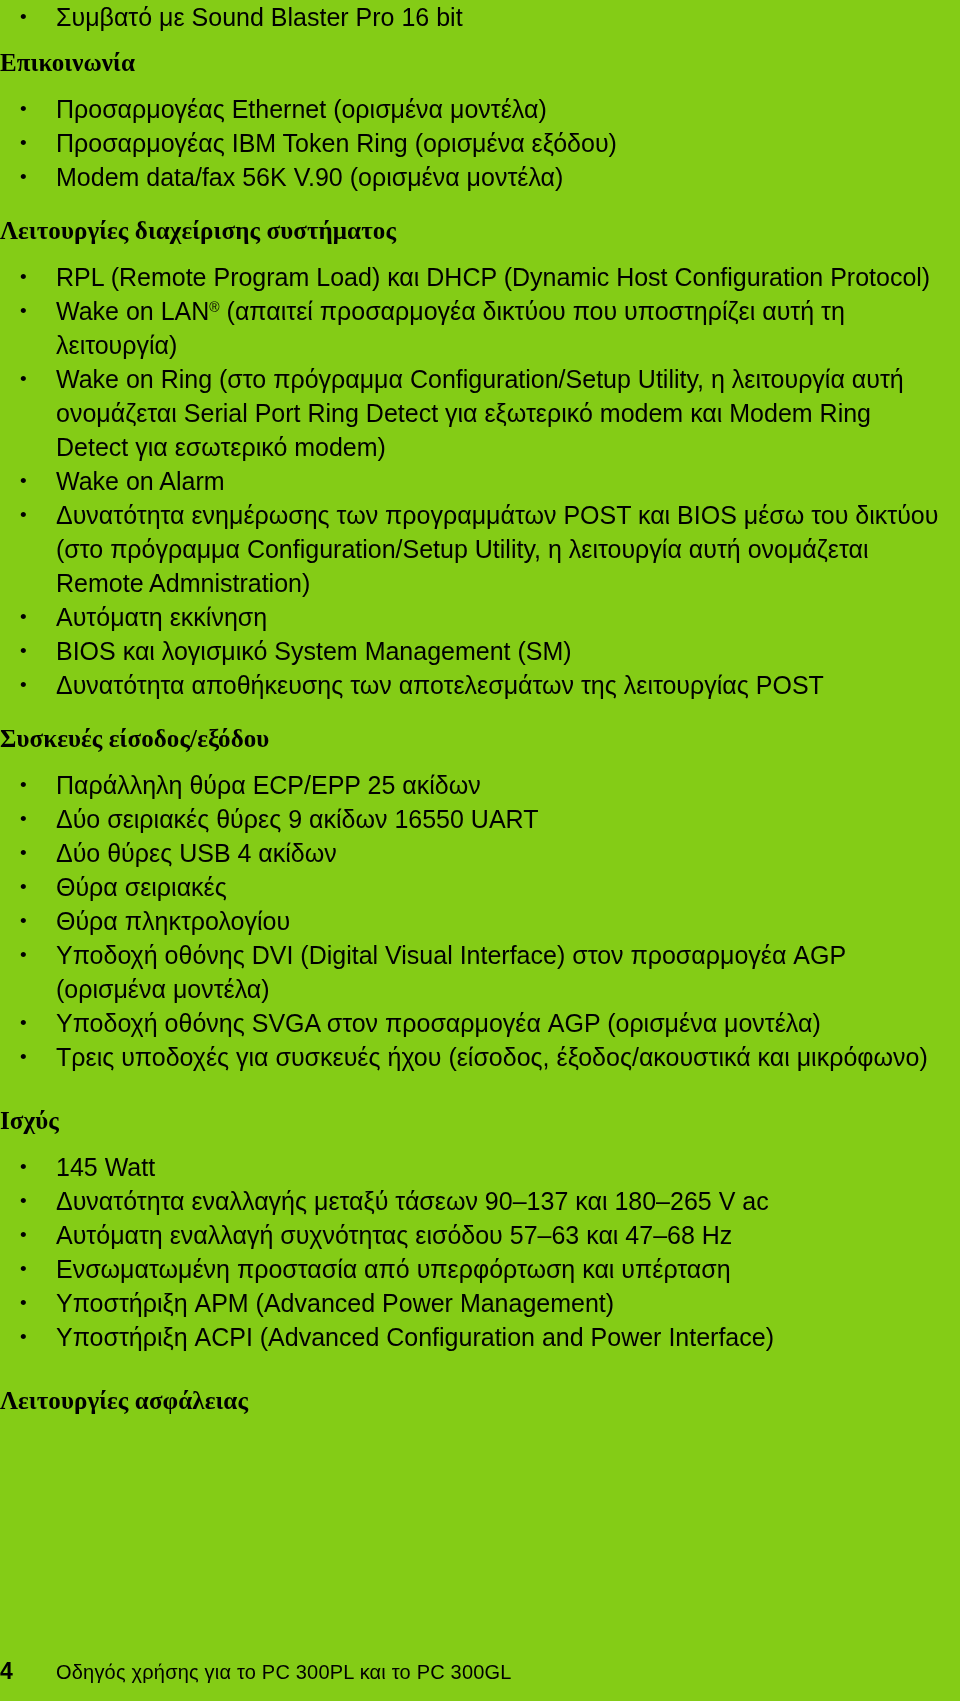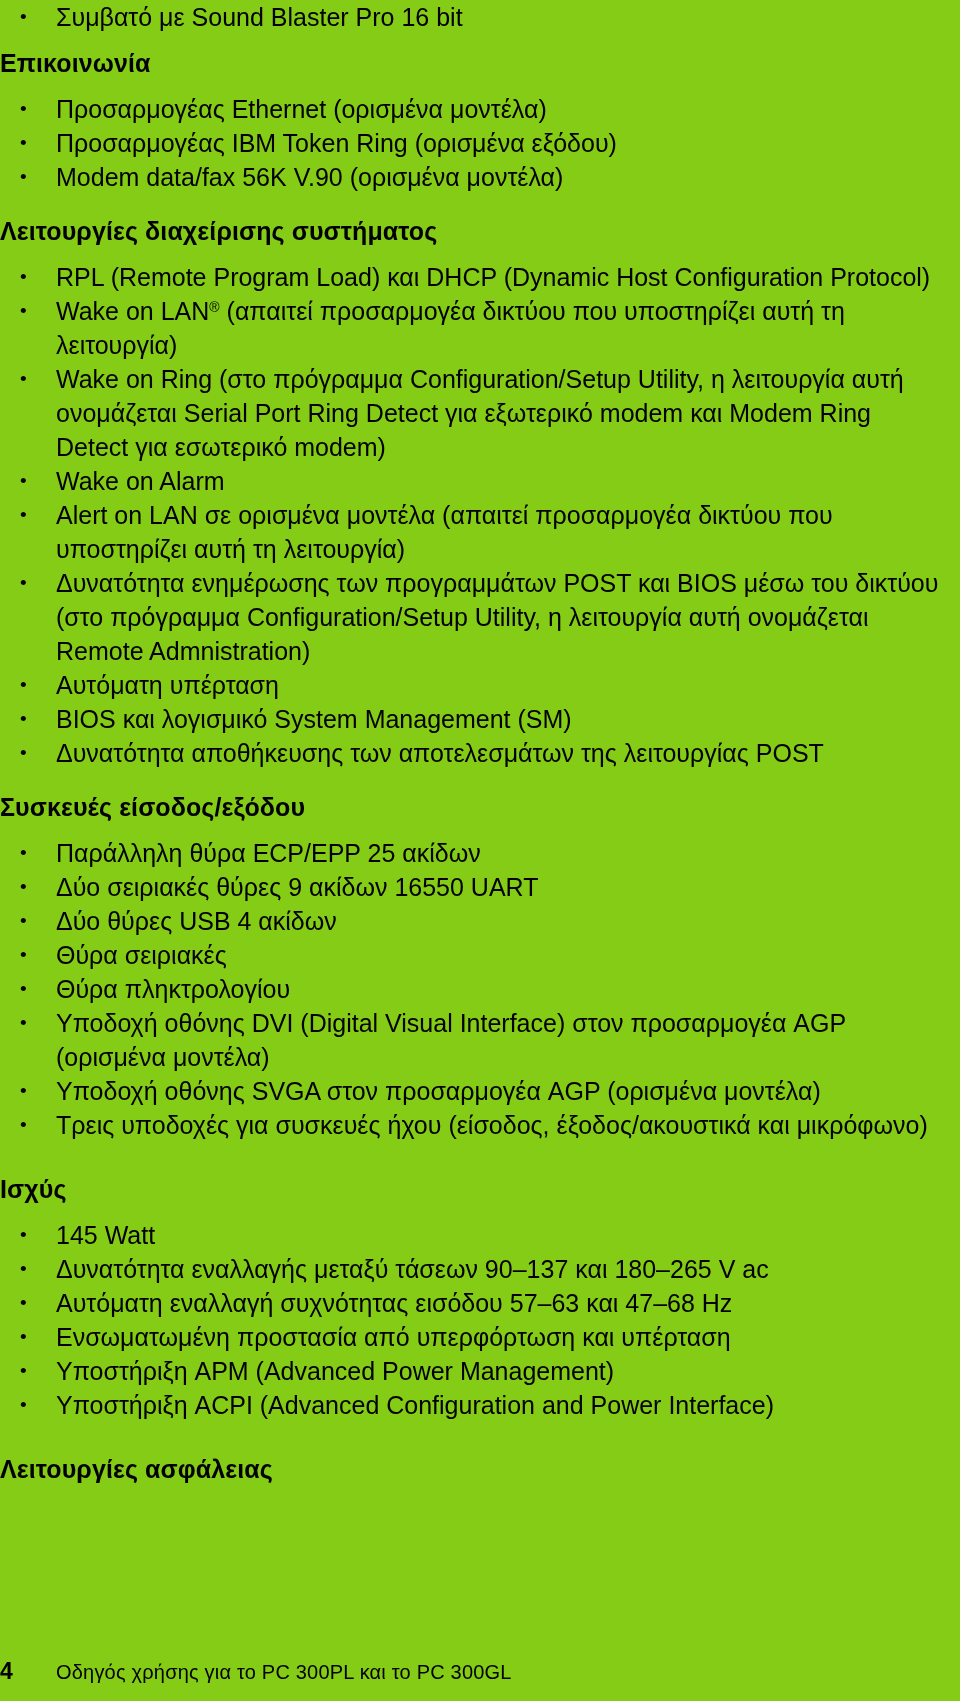--- a/index.html
+++ b/index.html
@@ -25,20 +25,21 @@
     width: 945px;
   }
   
   .heading {
     font-size: 25px;
     font-weight: bold;
     line-height: 34px;
     margin: 0;
     padding: 0;
     letter-spacing: 0.1px;
+    font-family: Liberation Serif, serif;
   }
 
   
   ul.blist {
     list-style: none;
     margin: 0;
     padding: 0;
   }
   ul.blist > li {
     position: relative;
@@ -107,23 +108,22 @@
 
     <div class="spacer-md"></div>
 
     <h2 class="heading">Λειτουργίες διαχείρισης συστήματος</h2>
     <div class="spacer-sm"></div>
     <ul class="blist">
       <li>RPL (Remote Program Load) και DHCP (Dynamic Host Configuration Protocol)</li>
       <li><span>Wake on LAN<span class="reg">®</span> (απαιτεί προσαρμογέα δικτύου που υποστηρίζει αυτή τη λειτουργία)</span></li>
       <li>Wake on Ring (στο πρόγραμμα Configuration/Setup Utility, η λειτουργία αυτή ονομάζεται Serial Port Ring Detect για εξωτερικό modem και Modem Ring Detect για εσωτερικό modem)</li>
       <li>Wake on Alarm</li>
-      <li>Alert on LAN σε ορισμένα μοντέλα (απαιτεί προσαρμογέα δικτύου που υποστηρίζει αυτή τη λειτουργία)</li>
       <li>Δυνατότητα ενημέρωσης των προγραμμάτων POST και BIOS μέσω του δικτύου (στο πρόγραμμα Configuration/Setup Utility, η λειτουργία αυτή ονομάζεται Remote Admnistration)</li>
-      <li>Αυτόματη υπέρταση</li>
+      <li>Αυτόματη εκκίνηση</li>
       <li>BIOS και λογισμικό System Management (SM)</li>
       <li>Δυνατότητα αποθήκευσης των αποτελεσμάτων της λειτουργίας POST</li>
     </ul>
 
     <div class="spacer-md"></div>
 
     <h2 class="heading">Συσκευές είσοδος/εξόδου</h2>
     <div class="spacer-sm"></div>
     <ul class="blist">
       <li>Παράλληλη θύρα ECP/EPP 25 ακίδων</li>

